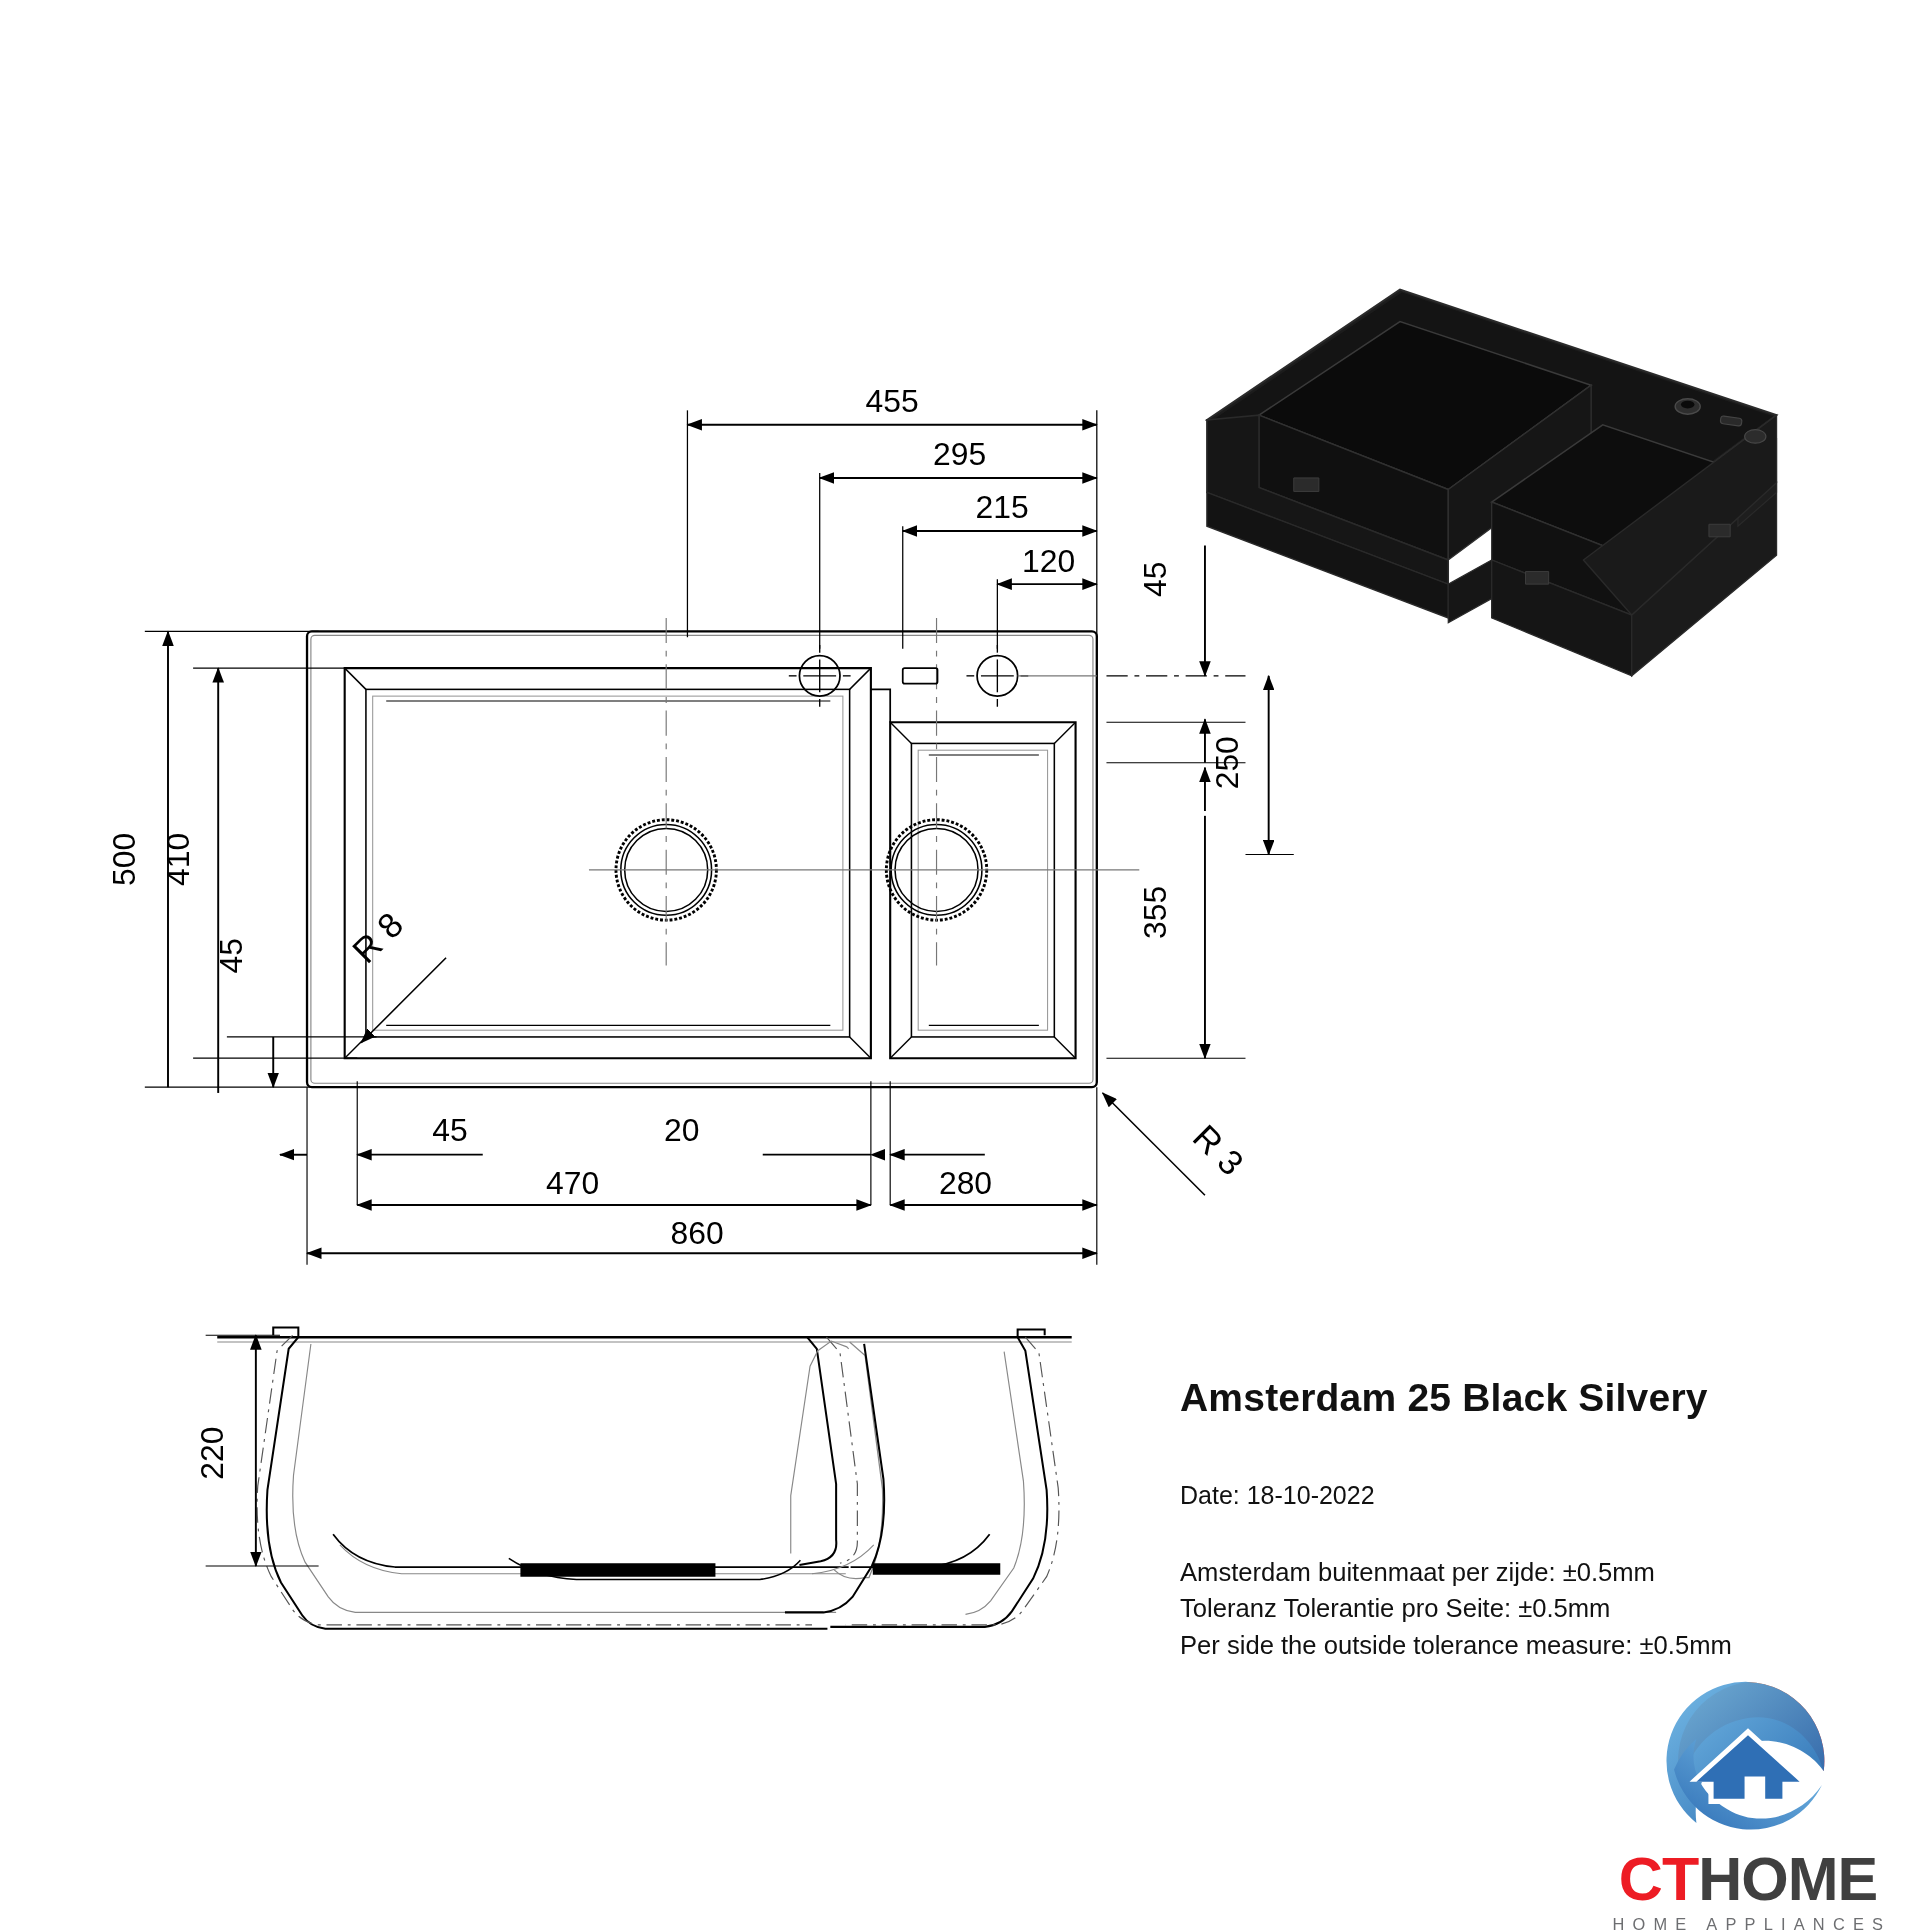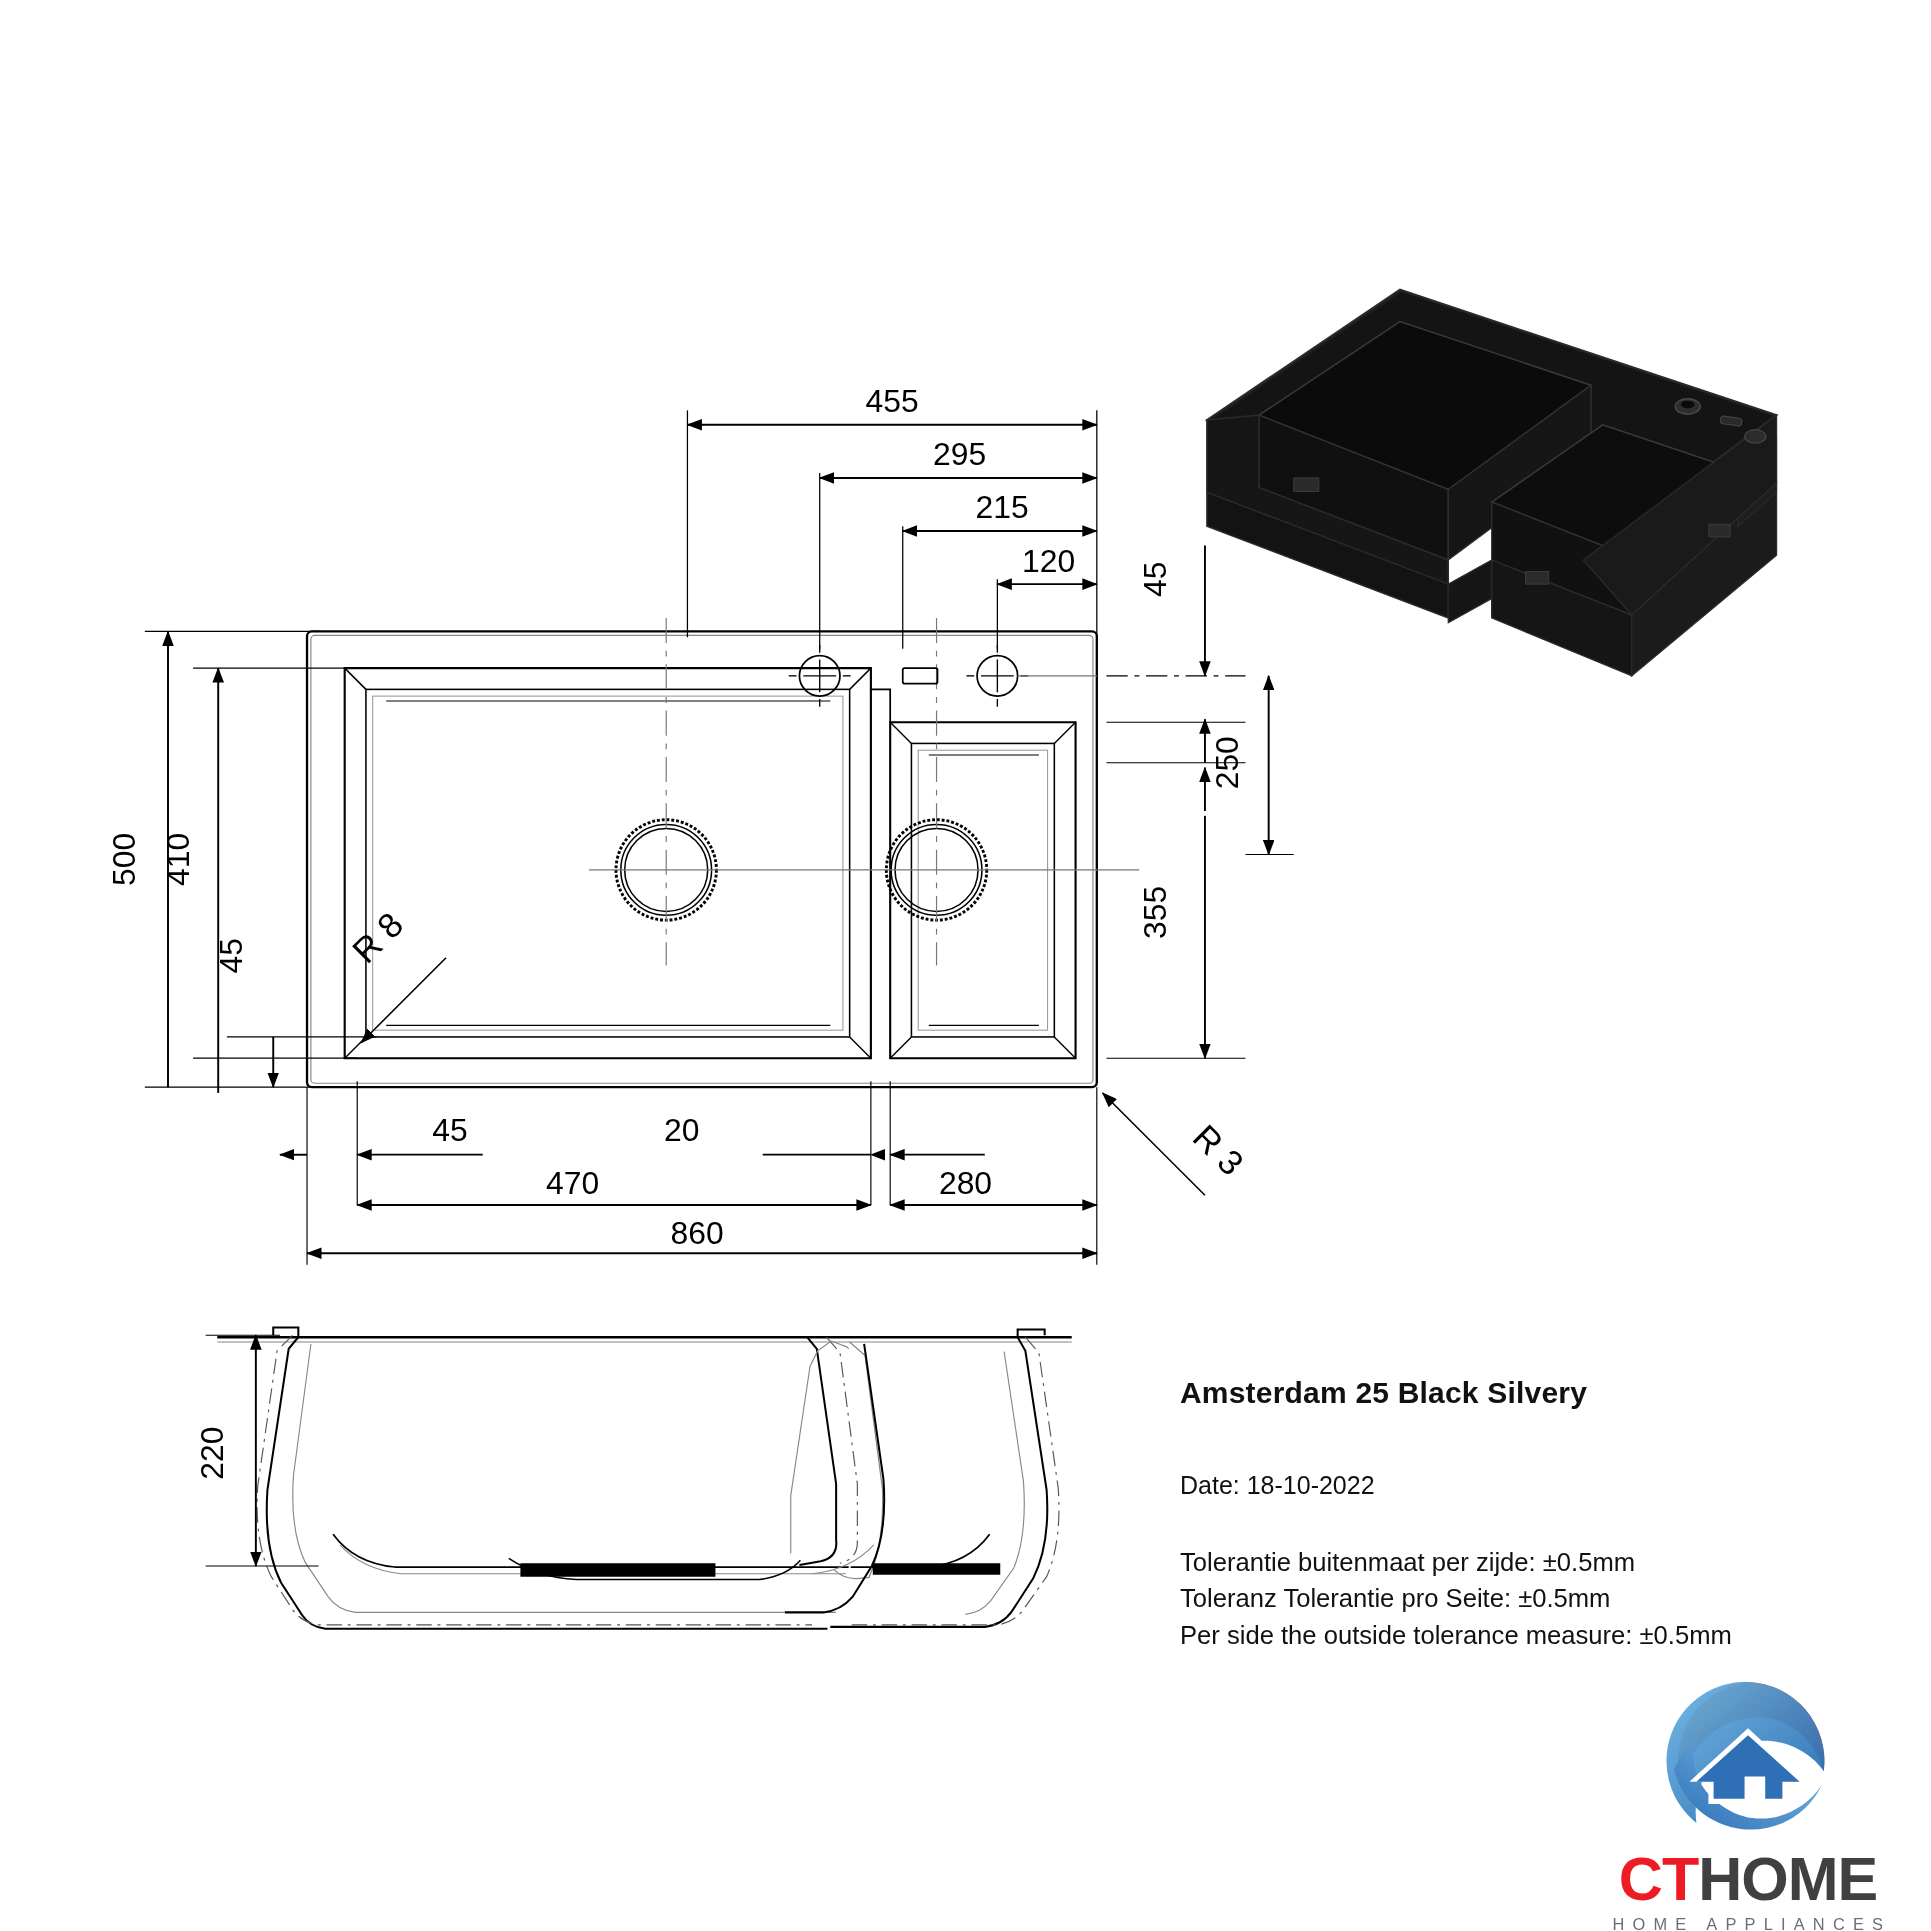--- a/index.html
+++ b/index.html
@@ -4,21 +4,21 @@
 <title>Technical Drawing</title>
 <style>
   html,body{margin:0;padding:0;background:#ffffff;}
   body{width:1931px;height:1931px;position:relative;overflow:hidden;
        font-family:"Liberation Sans","DejaVu Sans",sans-serif;color:#000;}
   .stage{position:absolute;left:0;top:0;width:1598px;height:1931px;}
   svg.draw{position:absolute;left:0;top:0;width:1931px;height:1931px;}
 
   
   #info-block{position:absolute;left:1180px;top:1376px;width:734px;}
-  #product-title{font-size:30px;font-weight:bold;letter-spacing:0.2px;
+  #product-title{font-size:39px;font-weight:bold;letter-spacing:0.2px;
                  font-family:"Liberation Sans",sans-serif;color:#111;}
   #date-line{font-size:25px;margin-top:61px;color:#111;}
   #tolerance-list{margin-top:44px;}
   #tolerance-list div{font-size:25.6px;line-height:1.42;color:#111;white-space:nowrap;}
 
   
   #brand-logo{position:absolute;left:1603px;top:1675px;width:290px;height:241px;}
   #logo-mark{position:relative;width:172px;height:172px;margin:0 auto;}
   #logo-wordmark{text-align:center;margin-top:1.9px;}
   .wm{font-size:61px;font-weight:bold;letter-spacing:-1px;
@@ -288,21 +288,21 @@
     <path d="M1580 592 h24 v13 h-24 z" fill="#2b2b2b" stroke="#3d3d3d" stroke-width="1"></path>
     <path d="M1770 543 h22 v13 h-22 z" fill="#2b2b2b" stroke="#3d3d3d" stroke-width="1"></path>
   </g>
 
 </svg>
 
 <div id="info-block">
   <div id="product-title">Amsterdam 25 Black Silvery</div>
   <div id="date-line">Date: 18-10-2022</div>
   <div id="tolerance-list">
-    <div>Tolerantie buitenmaat per zijde: ±0.5mm</div>
+    <div>Amsterdam buitenmaat per zijde: ±0.5mm</div>
     <div>Toleranz Tolerantie pro Seite: ±0.5mm</div>
     <div>Per side the outside tolerance measure: ±0.5mm</div>
   </div>
 </div>
 
 <div id="brand-logo">
   <div id="logo-mark">
     <svg viewBox="0 0 200 200" width="172" height="172">
       <circle cx="100" cy="100" r="92" fill="#ffffff"></circle>
       <path d="M100 8 A92 92 0 0 1 188 112 C176 70 140 44 100 50 C60 56 28 88 24 130 A92 92 0 0 1 100 8 Z" fill="url(#lgOrange)"></path>

